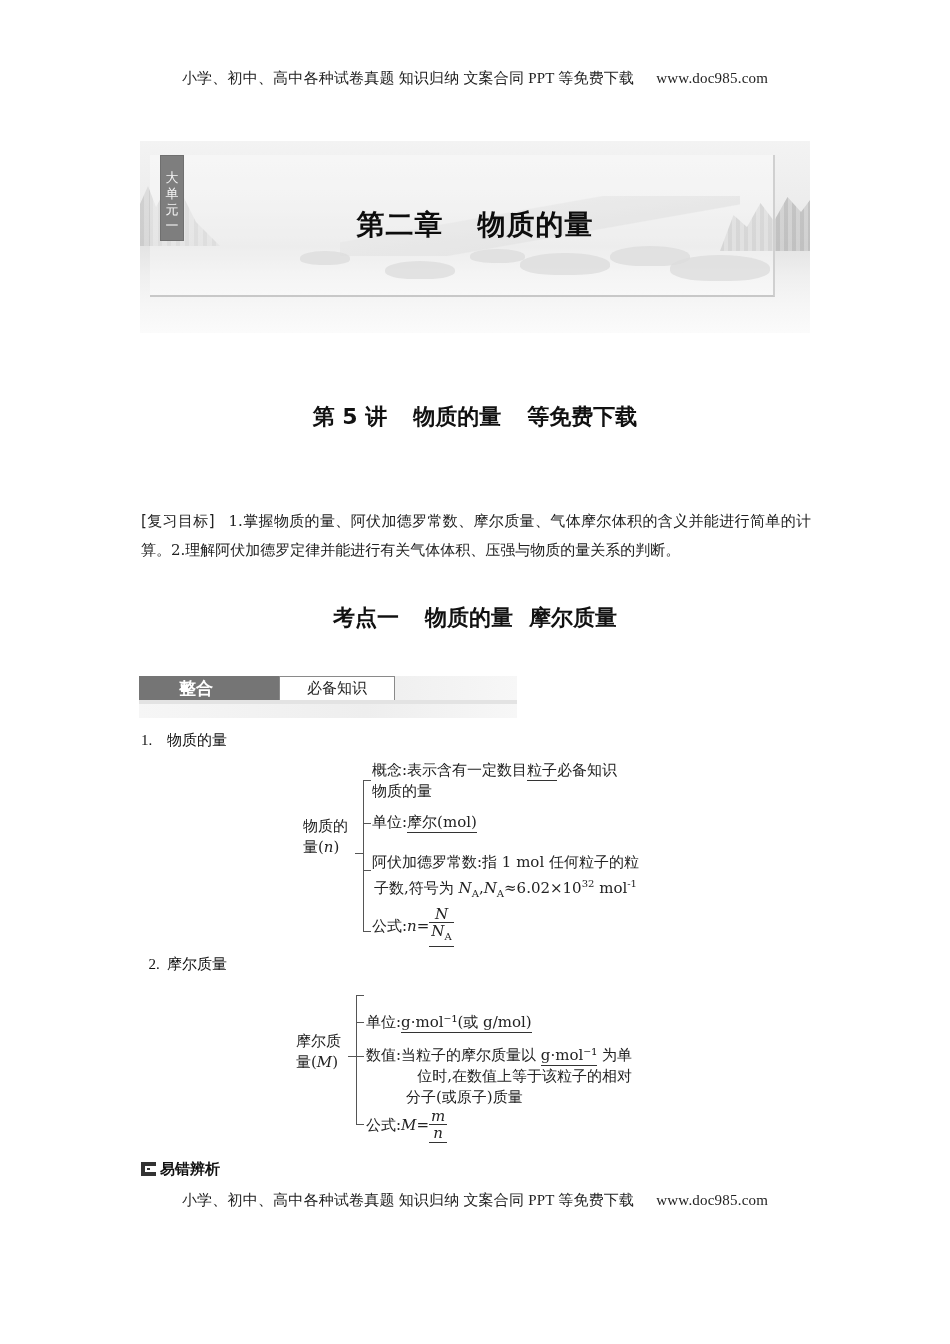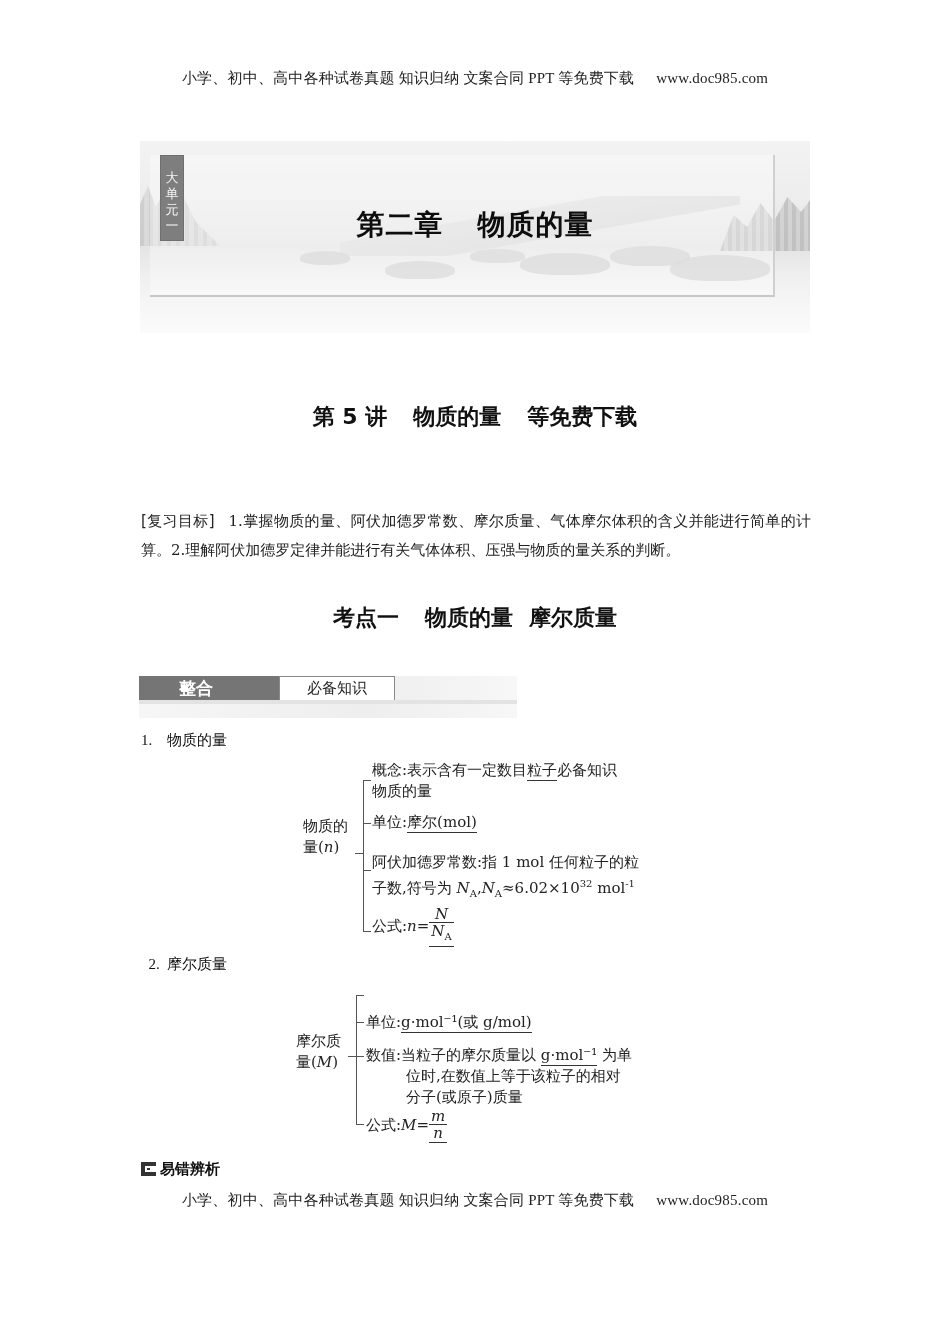--- a/index.html
+++ b/index.html
@@ -148,21 +148,21 @@
   <div class="line" style="left:63px;top:110px;width:8px;height:1px;"></div>
   <div class="line" style="left:63px;top:171px;width:8px;height:1px;"></div>
 
   <div class="branch" style="left:72px;top:0;">
     <div><span>概念:表示含有一定数目</span><span class="u">粒子</span><span>必备知识</span></div>
     <div>物质的量</div>
   </div>
   <div class="branch" style="left:72px;top:52px;">
     <span>单位:</span><span class="u">摩尔(mol)</span>
   </div>
-  <div class="branch" style="left:72px;top:92px;">
+  <div class="branch" style="left:72px;top:92px;text-align:center;">
     <div>阿伏加德罗常数:指 1 mol 任何粒子的粒</div>
     <div><span>子数,符号为 </span><span class="it">N</span><sub>A</sub>,<span class="it">N</span><sub>A</sub><span>≈6.02×10</span><sup>32</sup><span> mol</span><sup>-1</sup></div>
   </div>
   <div class="branch" style="left:72px;top:146px;">
     <span>公式:</span><span class="it">n=</span><span class="frac u"><span class="top">N</span><span class="bot"><span>N</span><sub>A</sub></span></span>
   </div>
 </div>
 
 <div class="item-heading" style="top:955px;text-align:center;">
   <span class="num">2.</span><span>摩尔质量</span>
@@ -178,21 +178,21 @@
   <div class="line" style="left:60px;top:11px;width:8px;height:1px;"></div>
   <div class="line" style="left:60px;top:38px;width:8px;height:1px;"></div>
   <div class="line" style="left:60px;top:72px;width:8px;height:1px;"></div>
   <div class="line" style="left:60px;top:140px;width:8px;height:1px;"></div>
 
   <div class="branch" style="left:70px;top:28px;">
     <span>单位:</span><span class="u">g·mol⁻¹(或 g/mol)</span>
   </div>
   <div class="branch" style="left:70px;top:61px;">
     <div><span>数值:当粒子的摩尔质量以 </span><span class="u">g·mol⁻¹</span><span> 为单</span></div>
-    <div style="padding-left:40px;">位时,在数值上等于该粒子的相对</div>
+    <div style="padding-left:40px;text-align:right;">位时,在数值上等于该粒子的相对</div>
     <div style="padding-left:40px;">分子(或原子)质量</div>
   </div>
   <div class="branch" style="left:70px;top:124px;">
     <span>公式:</span><span class="it">M=</span><span class="frac u"><span class="top">m</span><span class="bot">n</span></span>
   </div>
 </div>
 
 <div class="error-heading">
   <span class="icon"></span><span>易错辨析</span>
 </div>

